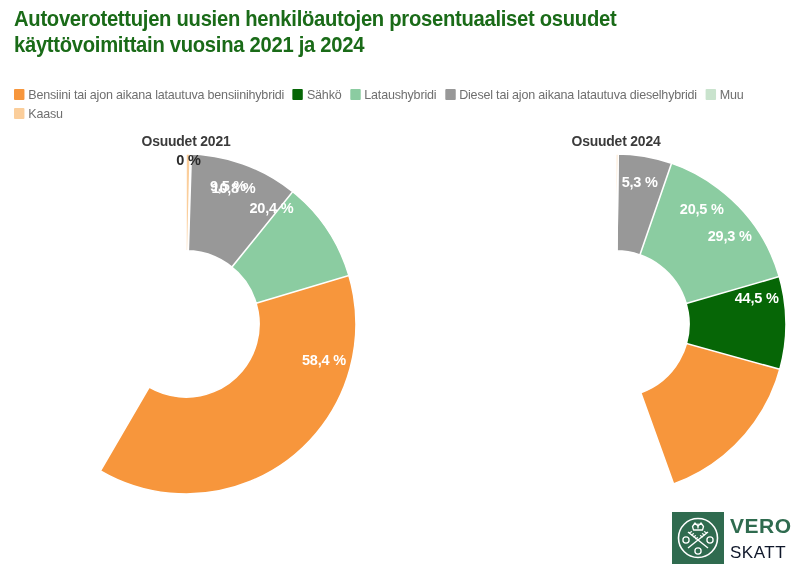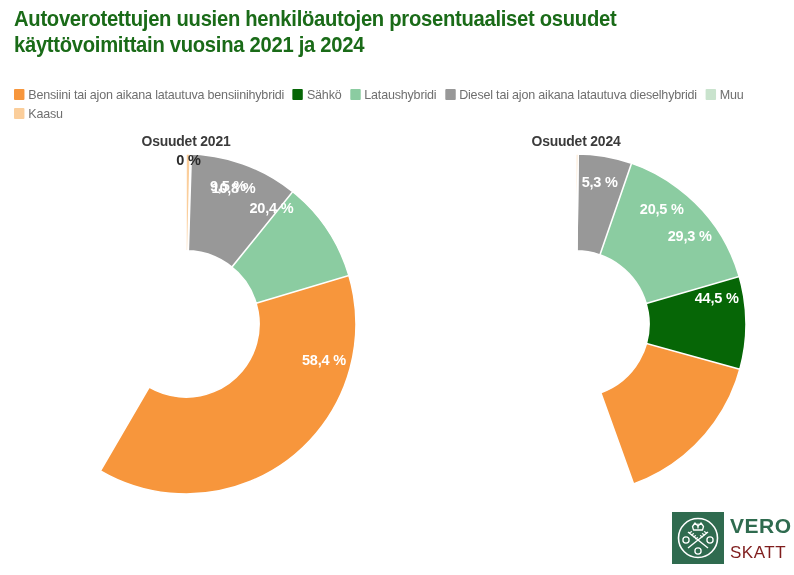--- a/index.html
+++ b/index.html
@@ -63,21 +63,21 @@
     white-space: nowrap;
     letter-spacing: -0.2px;
   }
 
   
   .donut-panel {
     position: absolute;
     top: 130px;
   }
   #panel-2021 { left: 10px;  width: 352px; }
-  #panel-2024 { left: 400px; width: 352px; }
+  #panel-2024 { left: 440px; width: 352px; }
 
   .panel-title {
     text-align: center;
     font-size: 14.5px;
     font-weight: bold;
     color: #3b3b3b;
     letter-spacing: -0.2px;
     height: 22px;
     line-height: 22px;
     transform: scaleX(0.96);
@@ -126,21 +126,21 @@
     line-height: 1;
   }
   .logo-word {
     font-family: "Liberation Sans", sans-serif;
     font-weight: bold;
     color: #2f6b4f;
     letter-spacing: 0.5px;
     display: block;
   }
   #logo-vero  { font-size: 21px; }
-  #logo-skatt { font-size: 17px; font-weight: normal; margin-top: 8px; color:#7f1d1d; }
+  #logo-skatt { font-size: 17px; font-weight: normal; margin-top: 8px; color:#0f172a; }
 </style>
 </head>
 <body>
 
 <div id="chart-title">Autoverotettujen uusien henkilöautojen prosentuaaliset osuudet
 käyttövoimittain vuosina 2021 ja 2024</div>
 
 <div id="legend">
 
   <div class="legend-item">

